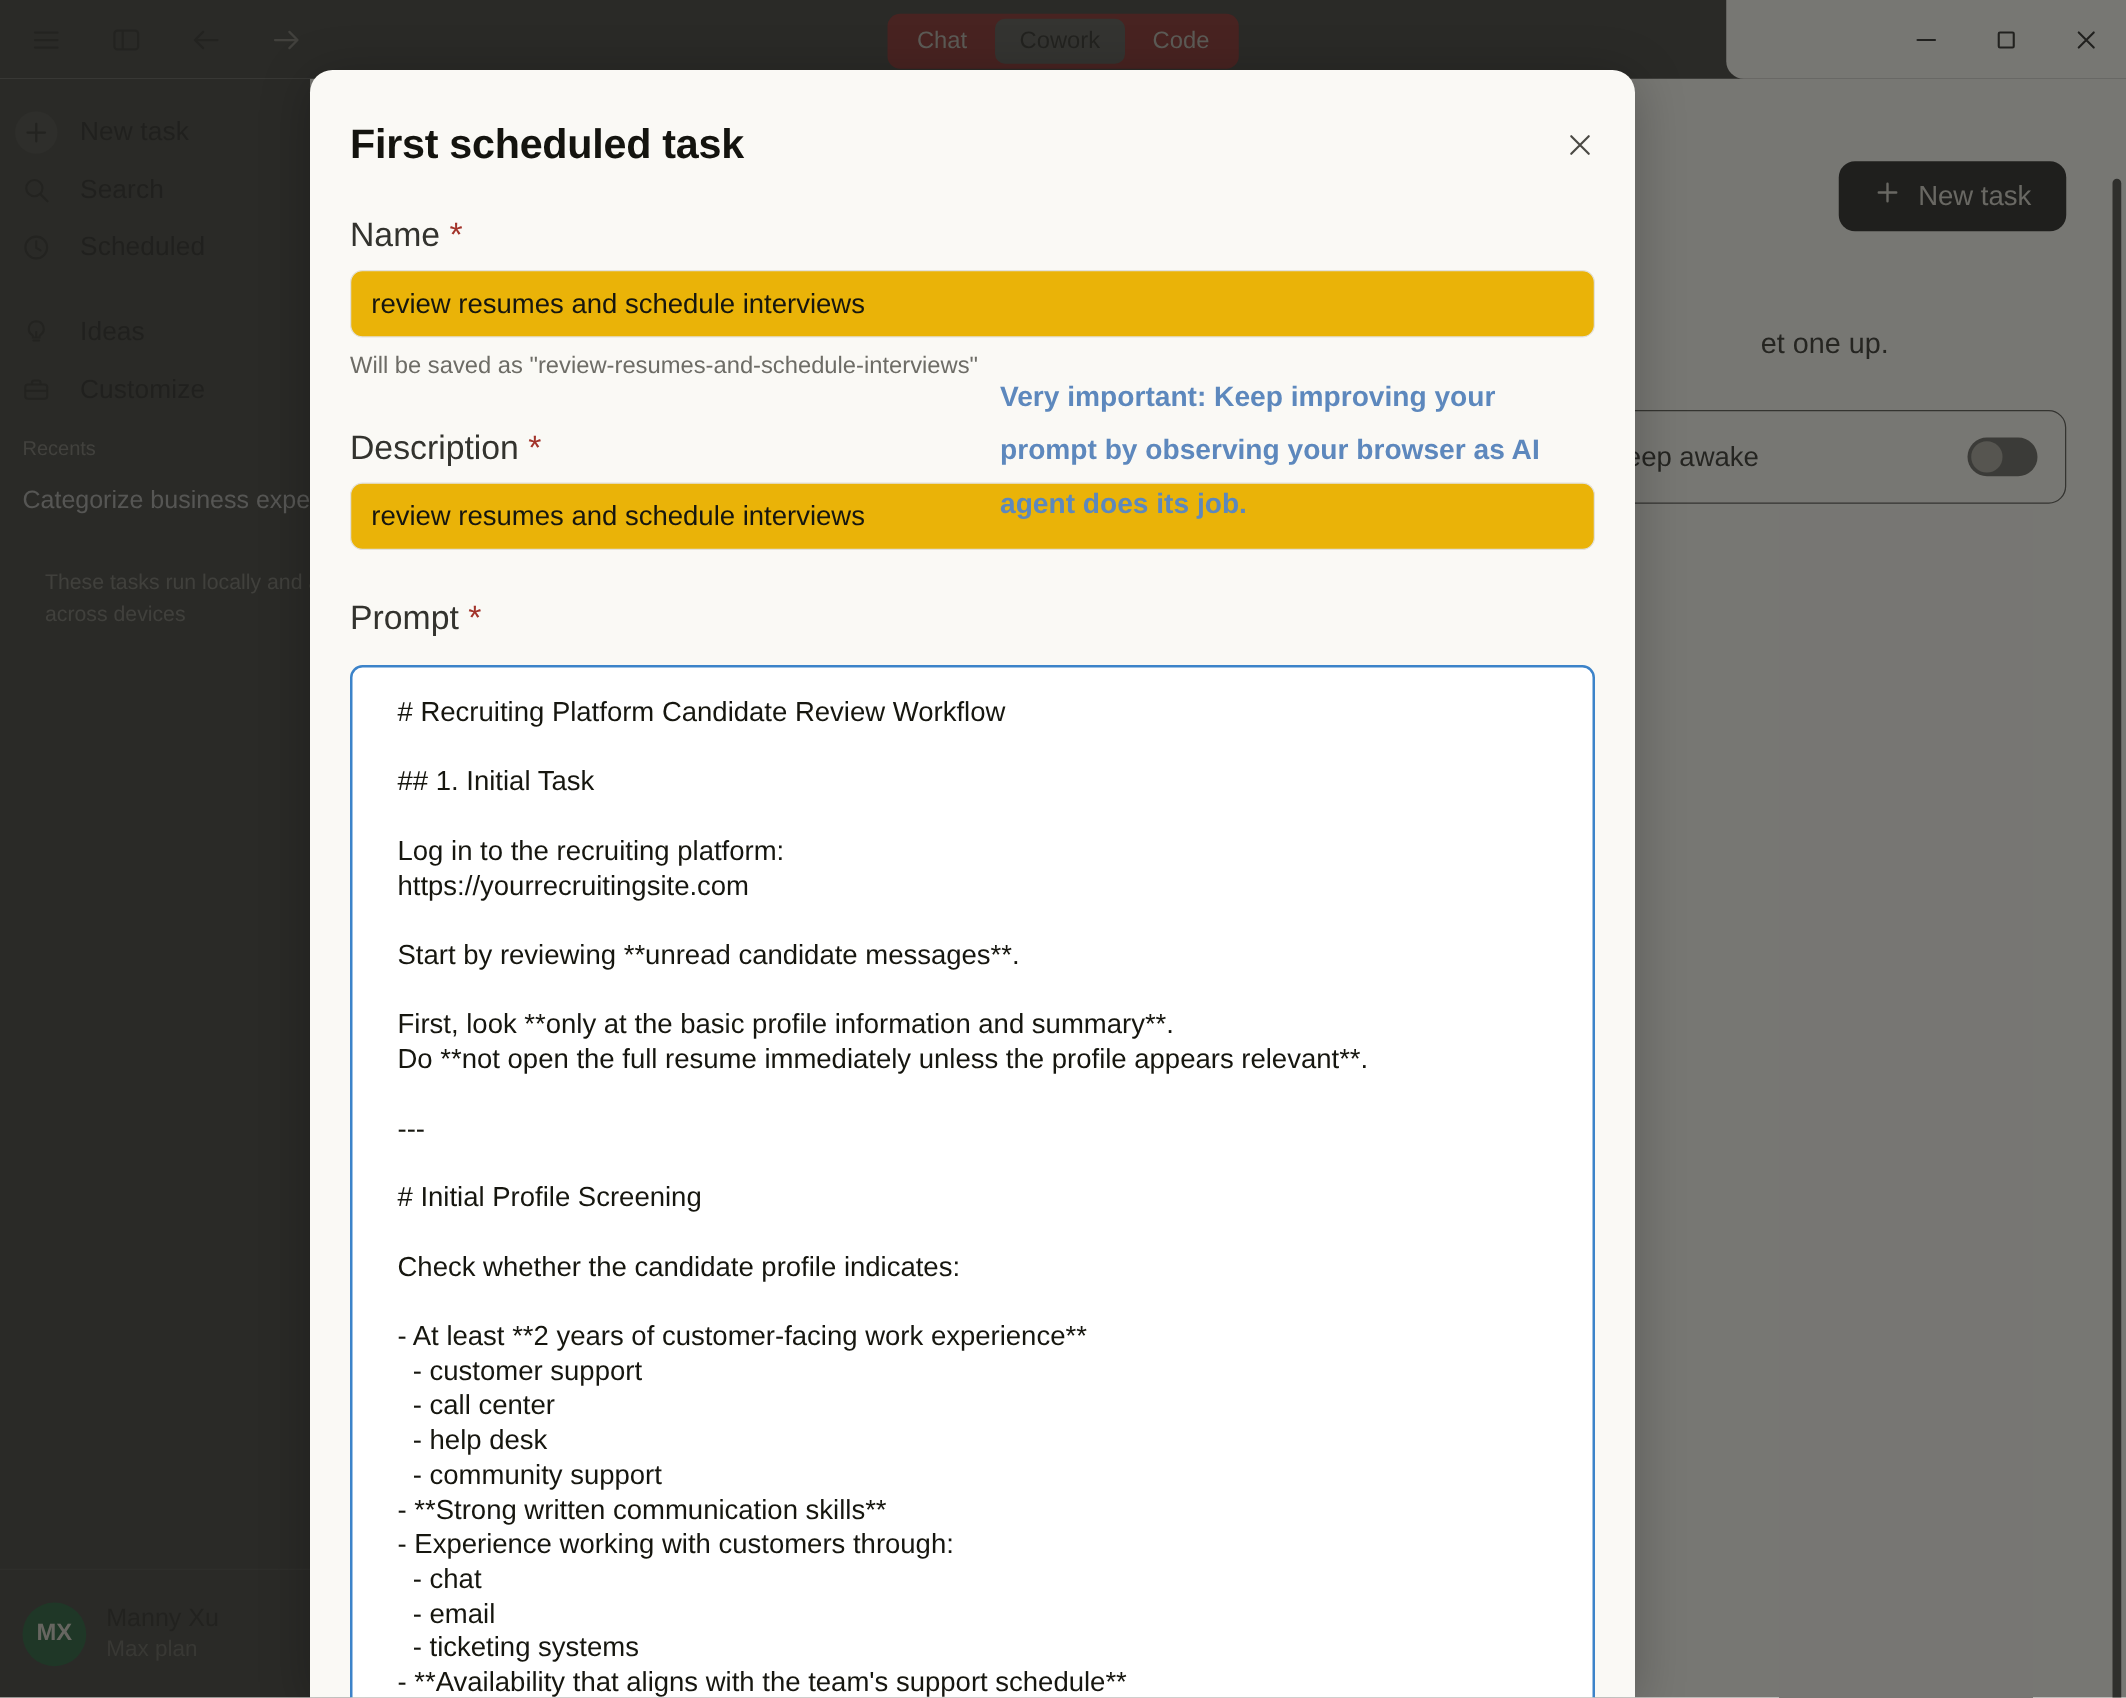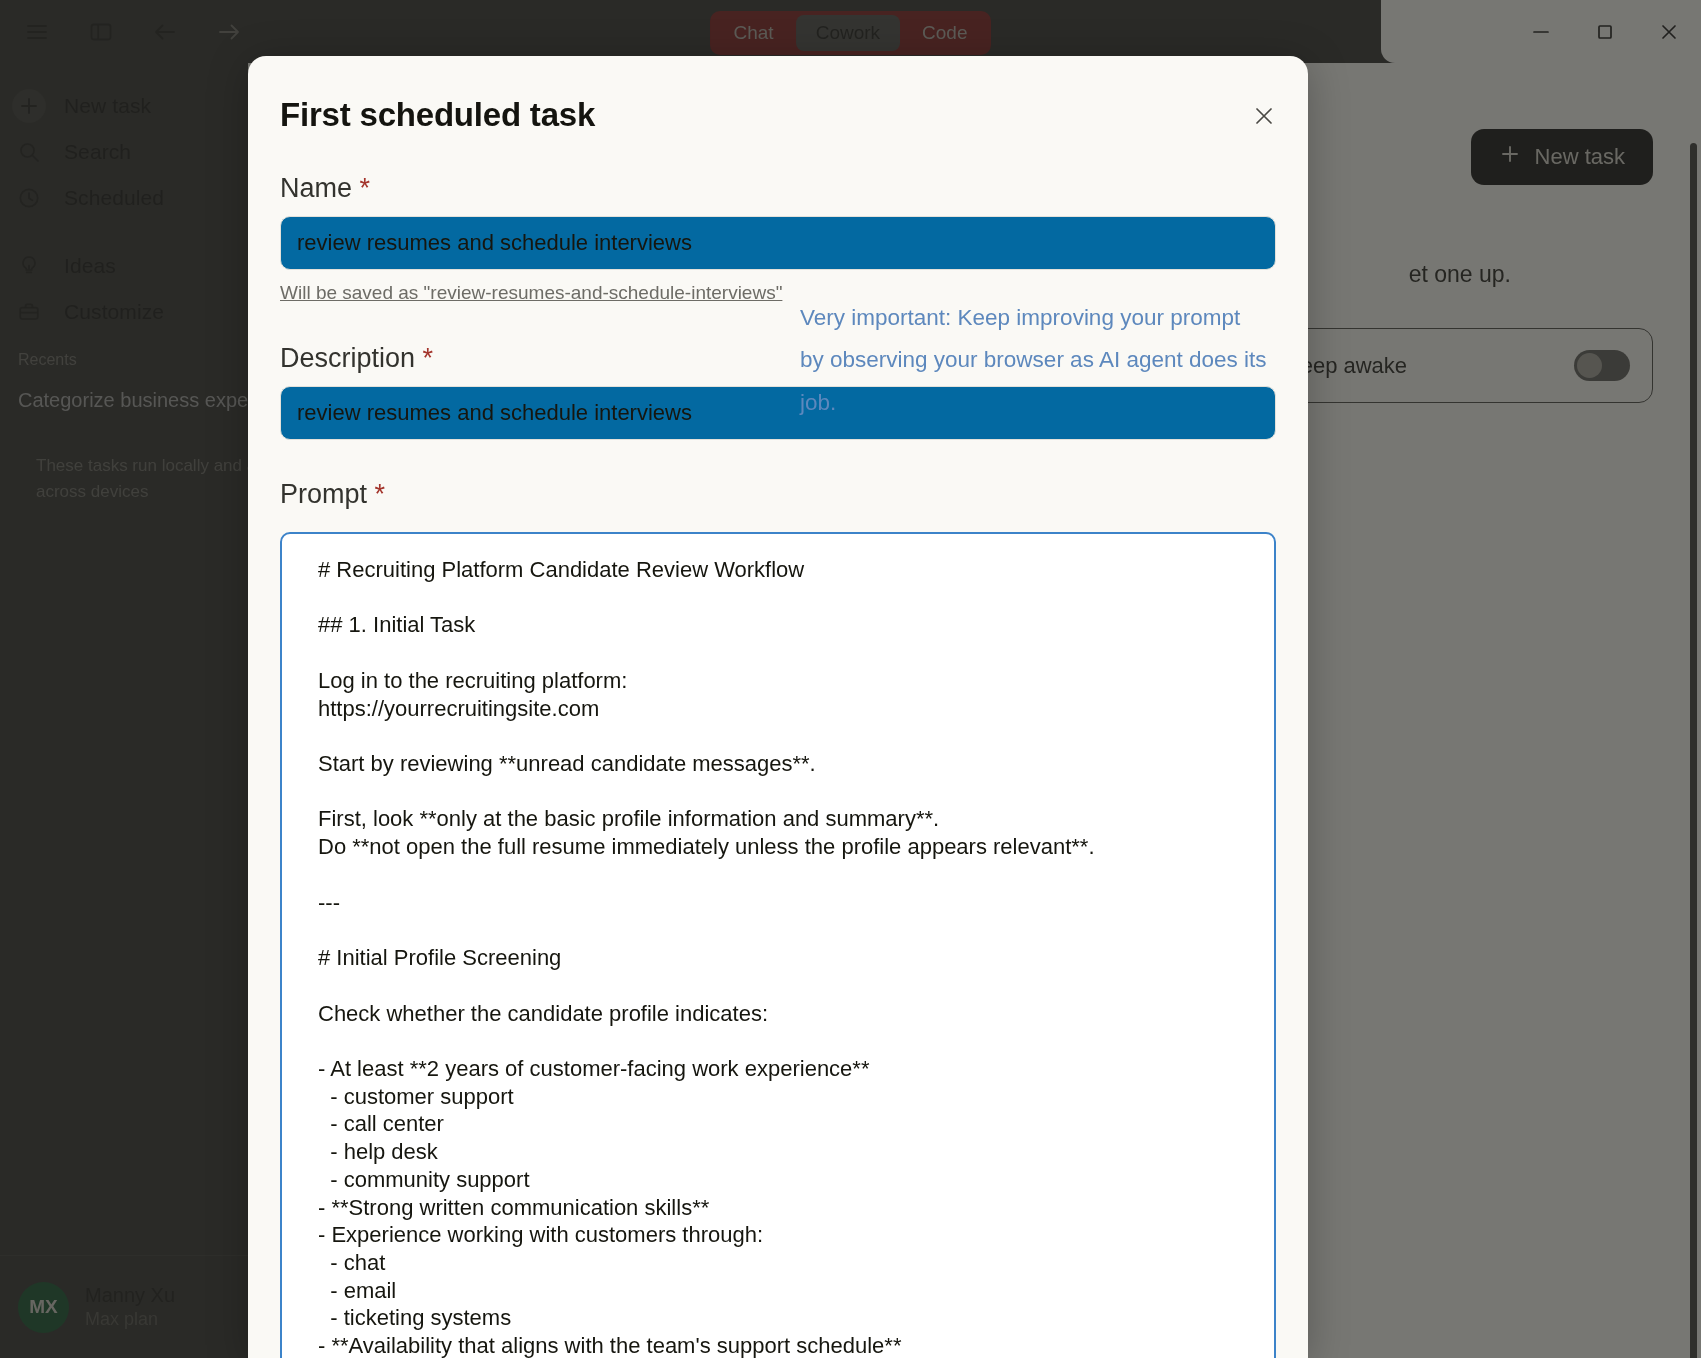--- a/index.html
+++ b/index.html
@@ -205,32 +205,31 @@
     display: flex; align-items: center; justify-content: center;
     cursor: pointer; color: #4a4944;
   }
   .field-label {
     font-size: 27px; color: #33332e;
     margin-top: 39px; margin-bottom: 12px;
   }
   .req { color: #a3342b; }
   .text-input {
     width: 996px; height: 54px;
-    background: #0369a1;
+    background: #eab308;
     border: 1px solid #e3e1da;
     border-radius: 10px;
     font-size: 22px; color: #16160f;
     padding: 0 16px;
     font-family: "Liberation Sans", sans-serif;
     outline: none;
   }
   .helper {
     font-size: 19px; color: #6d6c66;
     margin-top: 12px;
-    text-decoration: underline;
   }
   .prompt-area {
     width: 996px; height: 835px;
     margin-top: 10px;
     background: #ffffff;
     border: 2px solid #3c83c9;
     border-radius: 10px;
     padding: 22px 36px;
     font-size: 22px;
     line-height: 1.26;
@@ -241,21 +240,21 @@
     white-space: pre;
     overflow: hidden;
   }
 
   
   .annotation {
     position: absolute;
     left: 800px; top: 297px;
     width: 470px;
     font-size: 22.5px;
-    font-weight: 400;
+    font-weight: 700;
     line-height: 1.88;
     color: #5d88bd;
     z-index: 40;
     pointer-events: none;
   }
 </style>
 </head>
 <body>
 
 <div id="app">

